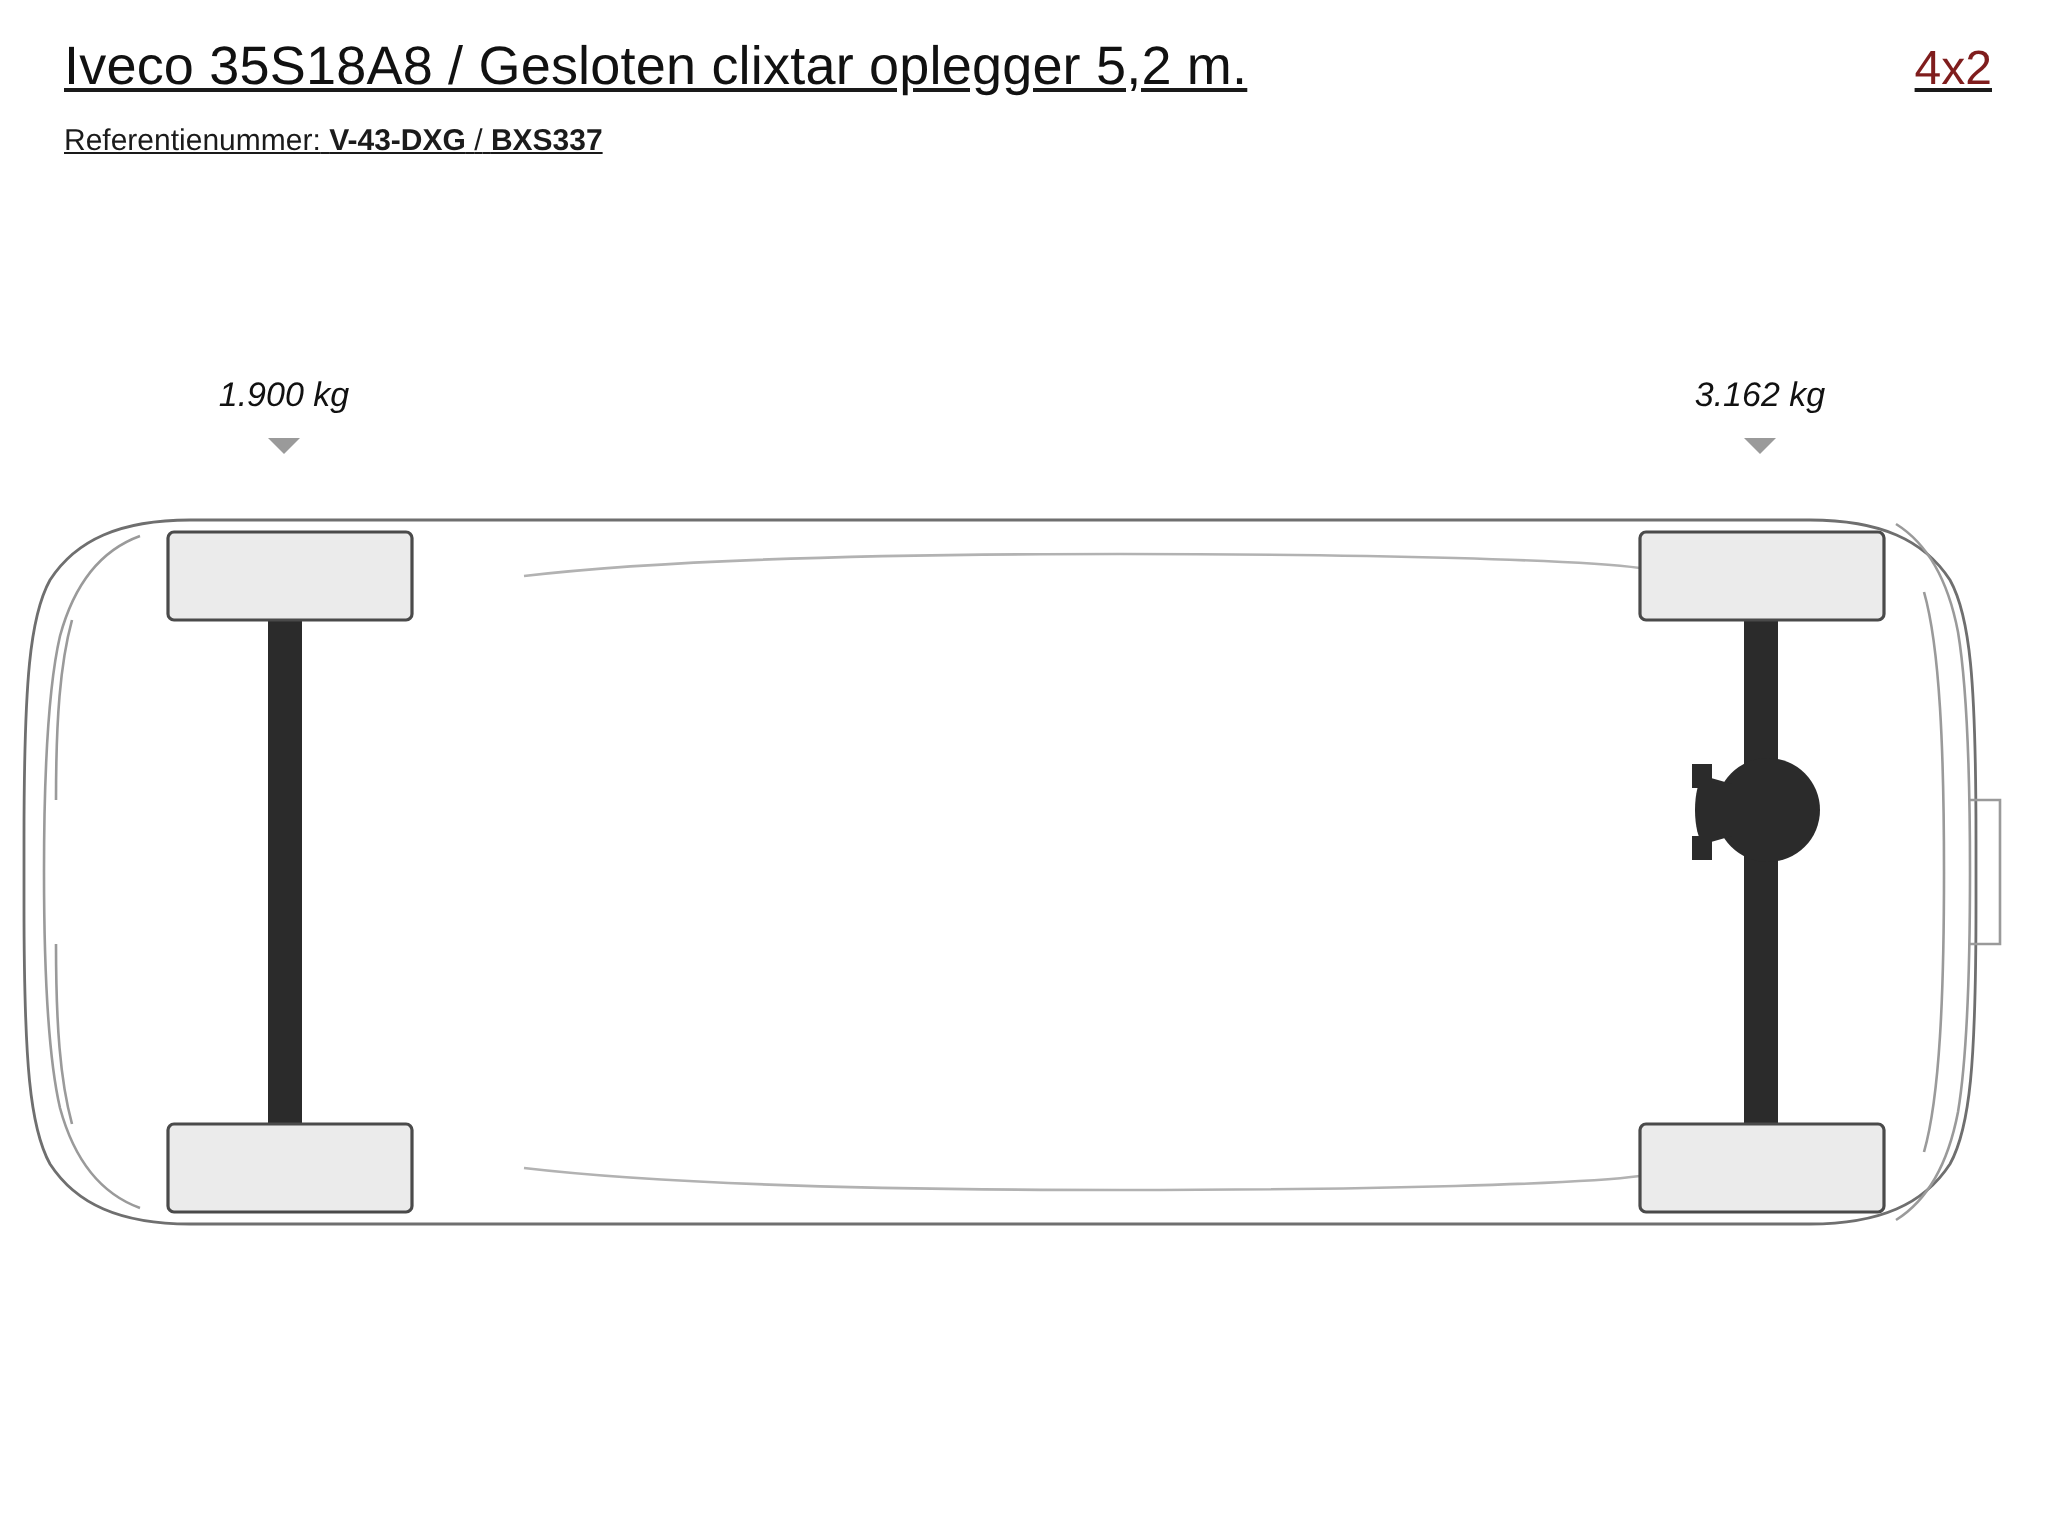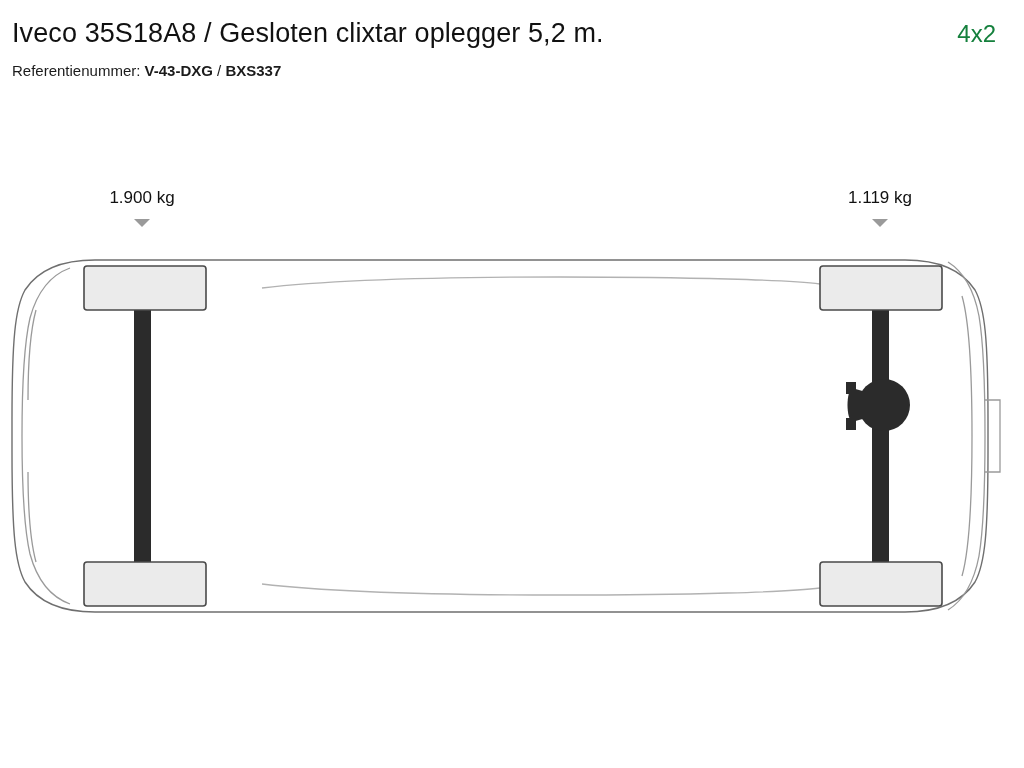--- a/index.html
+++ b/index.html
@@ -24,58 +24,60 @@
   }
 
   
   .header {
     position: absolute;
     left: 0;
     top: 0;
     width: 1024px;
     height: 100px;
     box-sizing: border-box;
-    padding: 18px 24px 0 12px;
+    padding: 18px 24px 0 32px;
+    text-decoration: underline;
   }
   .title-row {
     display: flex;
     align-items: baseline;
     justify-content: space-between;
   }
   .title {
     font-size: 27px;
     font-weight: 400;
     letter-spacing: 0.1px;
     color: #111111;
     white-space: nowrap;
   }
   .axle-config {
     font-size: 24px;
     font-weight: 400;
-    color: #15803d;
+    color: #7f1d1d;
     padding-right: 4px;
     white-space: nowrap;
   }
   .subtitle {
     margin-top: 13px;
     font-size: 15px;
     color: #1b1b1b;
     white-space: nowrap;
   }
   .subtitle .ref-label { font-weight: 400; text-align: right; }
   .subtitle .ref-value { font-weight: 700; text-align: center; }
   .subtitle .sep { font-weight: 400; }
 
   
   .diagram {
     position: absolute;
     left: 0;
     top: 100px;
     width: 1024px;
     height: 668px;
+    font-style: italic;
   }
 
   .weight-label {
     position: absolute;
     font-size: 17px;
     color: #111111;
     white-space: nowrap;
     text-align: center;
   }
   .weight-front { left: 62px; top: 88px; width: 160px; }
@@ -116,21 +118,21 @@
       <span class="sep">/</span>
       <span class="ref-value">BXS337</span>
     </div>
   </div>
 
   <div class="diagram">
 
     <div class="weight-label weight-front">1.900 kg</div>
     <div class="arrow arrow-front"></div>
 
-    <div class="weight-label weight-rear">1.119 kg</div>
+    <div class="weight-label weight-rear">3.162 kg</div>
     <div class="arrow arrow-rear"></div>
 
     <svg class="vehicle" viewBox="0 0 1024 668">
 
       <g fill="#ffffff" stroke="#6f6f6f" stroke-width="1.4">
         <path d="M 95,160 L 905,160
                  C 940,160 962,170 975,190
                  C 985,208 988,240 988,320
                  L 988,352
                  C 988,432 985,464 975,482

